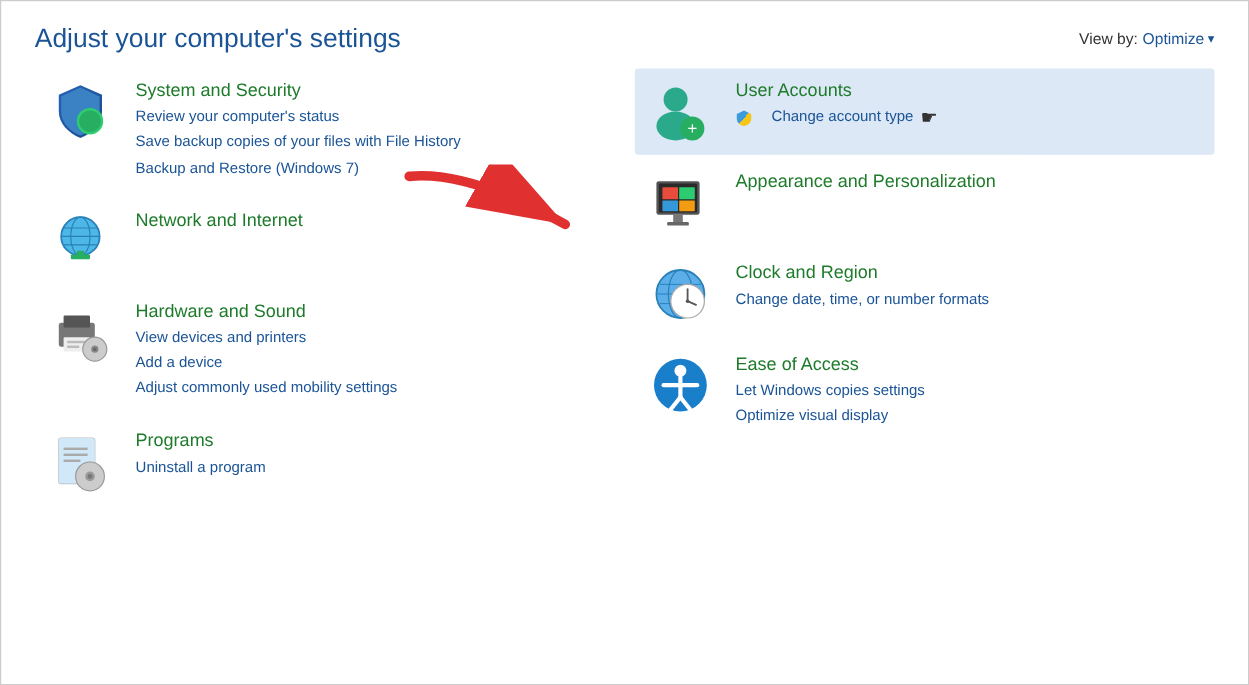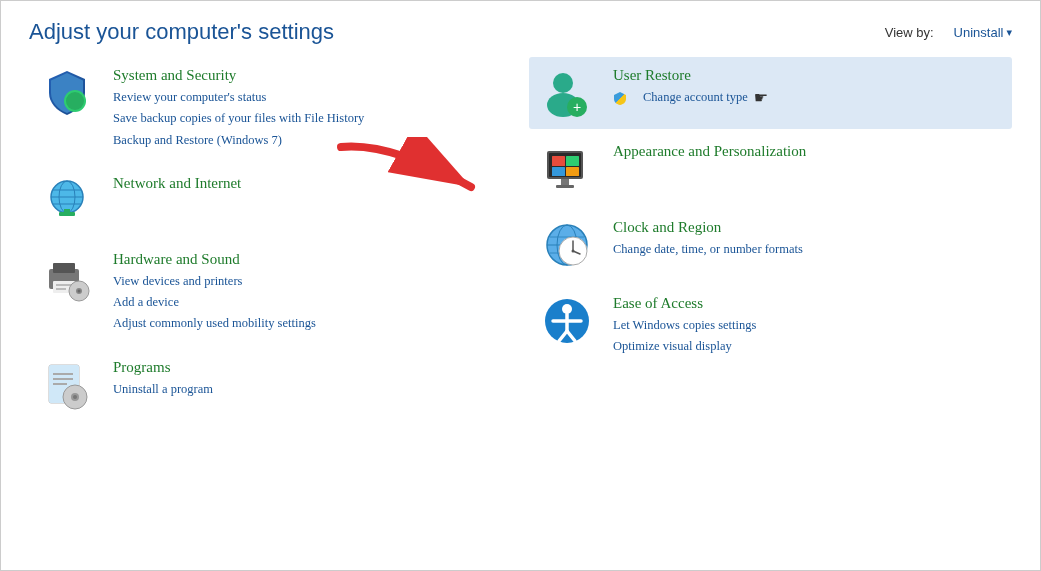--- a/index.html
+++ b/index.html
@@ -20,21 +20,21 @@
       padding: 18px 28px 12px 28px;
     }
     .header-title {
       font-size: 22px;
       color: #1a5496;
       font-weight: 400;
     }
     .view-by {
       display: flex;
       align-items: center;
-      gap: 20px;
+      gap: 4px;
       font-size: 13px;
       color: #333;
     }
     .view-by-label { color: #333; }
     .view-by-value {
       color: #1a5496;
       cursor: pointer;
       display: flex;
       align-items: center;
       gap: 3px;
@@ -73,21 +73,21 @@
 
     .icon-container {
       width: 60px;
       height: 52px;
       flex-shrink: 0;
       display: flex;
       align-items: center;
       justify-content: center;
     }
 
-    .category-text { flex: 1; font-family: Liberation Serif, serif; }
+    .category-text { flex: 1; }
     .category-title {
       font-size: 15px;
       color: #1e7b2b;
       font-weight: 400;
       margin-bottom: 3px;
     }
     .category-link {
       font-size: 12.5px;
       color: #1a5496;
       text-decoration: none;
@@ -141,21 +141,21 @@
       gap: 4px;
     }
   </style>
 </head>
 <body>
 
 <div class="header">
   <h1 class="header-title">Adjust your computer's settings</h1>
   <div class="view-by">
     <span class="view-by-label">View by:</span>
-    <span class="view-by-value">Uninstall</span>
+    <span class="view-by-value">Optimize</span>
   </div>
 </div>
 
 <div class="main-wrapper">
 
   <svg style="position:absolute; top:80px; left:310px; width:200px; height:90px; z-index:20; pointer-events:none;">
     <defs>
       <marker id="arrowhead" markerWidth="10" markerHeight="7" refX="10" refY="3.5" orient="auto">
         <polygon points="0 0, 10 3.5, 0 7" fill="#e03030"></polygon>
       </marker>
@@ -262,21 +262,21 @@
           <svg class="user-icon" viewBox="0 0 52 52">
 
             <circle cx="22" cy="16" r="10" fill="#2aaa8a"></circle>
             <ellipse cx="22" cy="38" rx="16" ry="12" fill="#2aaa8a"></ellipse>
 
             <circle cx="36" cy="40" r="10" fill="#27ae60"></circle>
             <text x="32" y="45" font-size="14" fill="white" font-family="Arial">+</text>
           </svg>
         </div>
         <div class="category-text">
-          <div class="category-title">User Restore</div>
+          <div class="category-title">User Accounts</div>
           <div class="change-account-link">
 
             <svg width="14" height="14" viewBox="0 0 14 14">
               <defs>
                 <linearGradient id="uacGrad" x1="0%" y1="0%" x2="100%" y2="100%">
                   <stop offset="0%" style="stop-color:#3b9cdb"></stop>
                   <stop offset="50%" style="stop-color:#3b9cdb"></stop>
                   <stop offset="50%" style="stop-color:#f5c518"></stop>
                   <stop offset="100%" style="stop-color:#f5c518"></stop>
                 </linearGradient>

